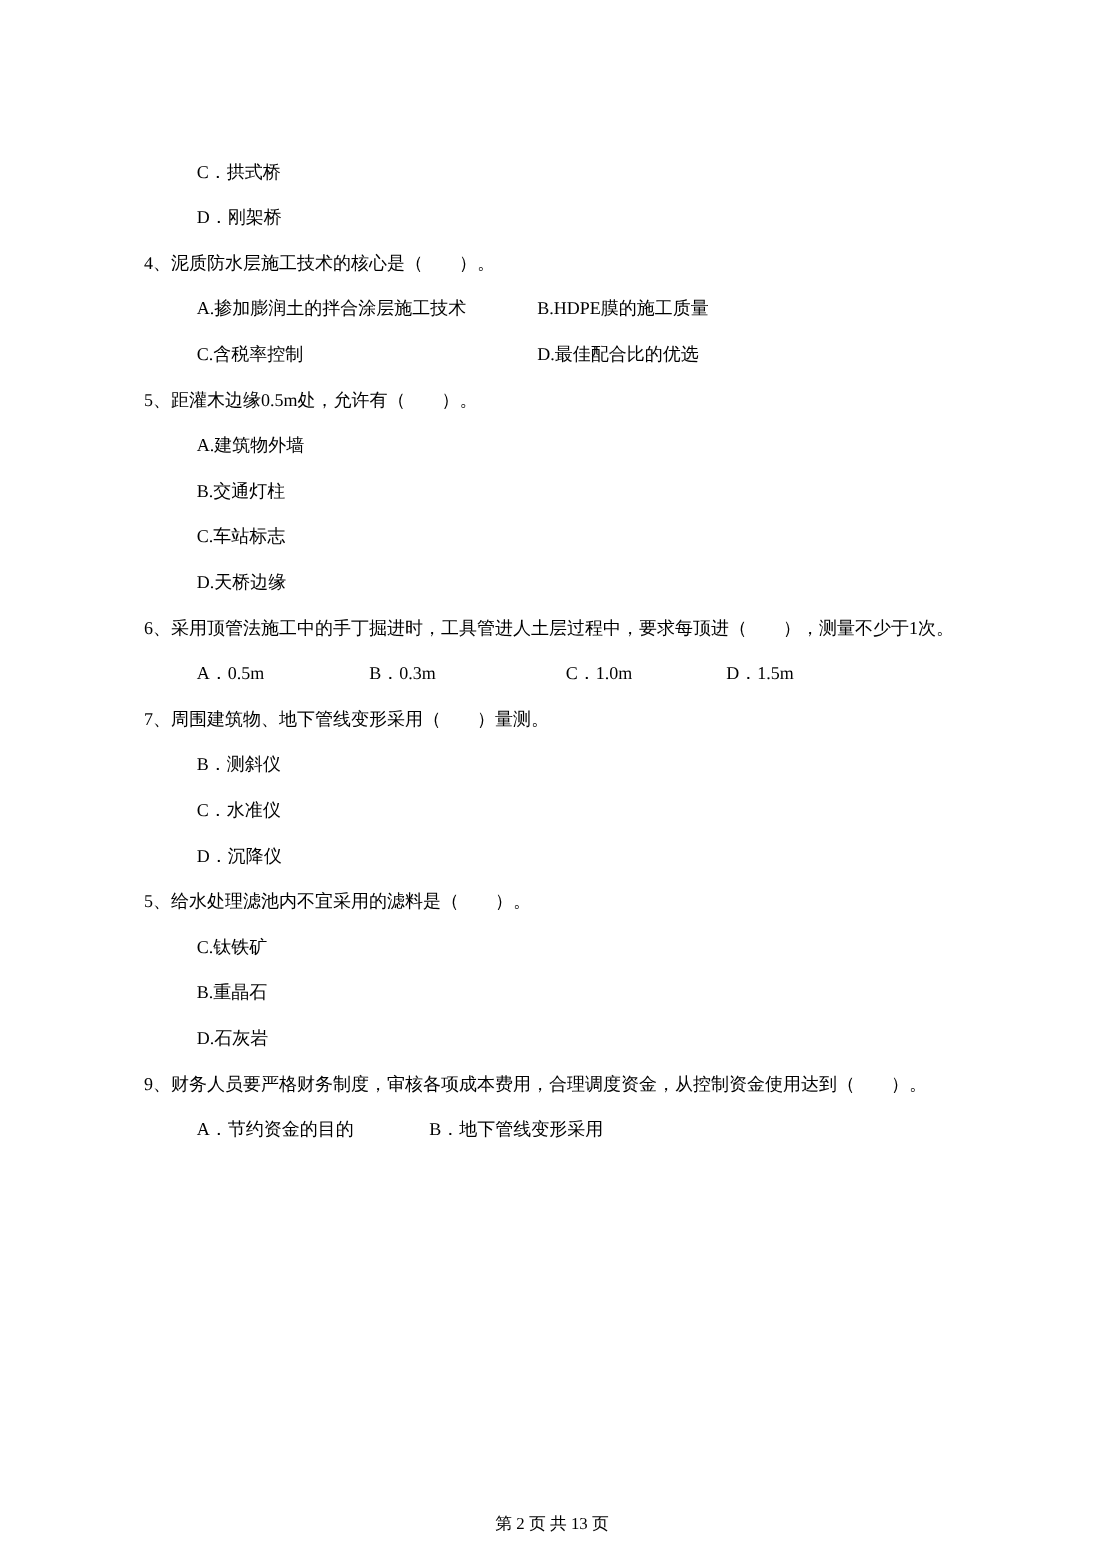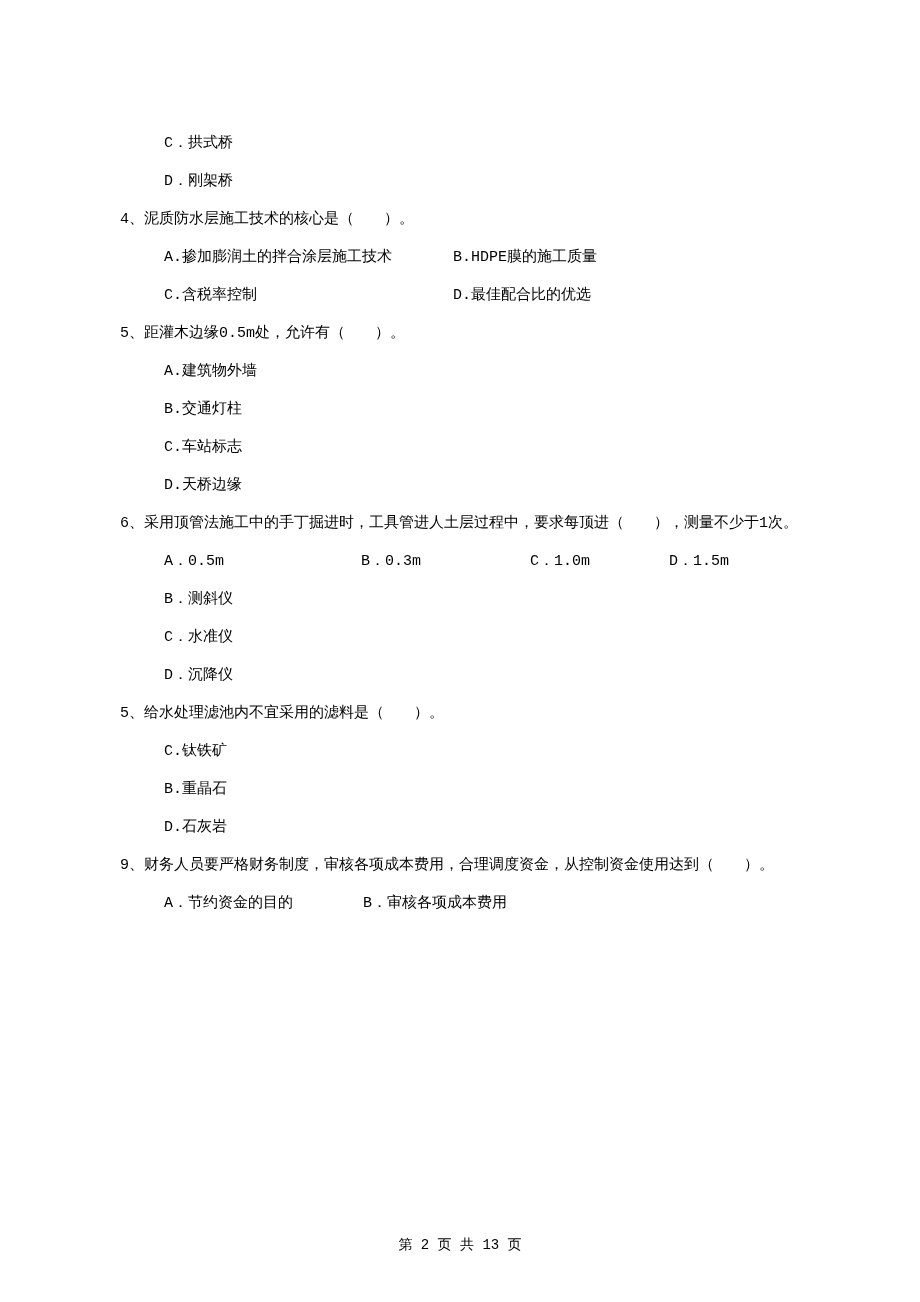--- a/index.html
+++ b/index.html
@@ -10,38 +10,37 @@
     font-size: 15px;
     color: #000000;
     line-height: 1.6;
   }
   .page {
     width: 920px;
     min-height: 1302px;
     box-sizing: border-box;
     padding: 118px 120px 38px 120px;
     position: relative;
-    font-family: Liberation Mono, monospace;
   }
   .option-indent {
     padding-left: 44px;
     margin-top: 14px;
     margin-bottom: 14px;
   }
   .question {
     margin-bottom: 14px;
   }
   .option-row {
     padding-left: 44px;
     margin-top: 14px;
     margin-bottom: 14px;
   }
   .footer {
     position: absolute;
-    bottom: 46px;
+    bottom: 20px;
     left: 0;
     width: 100%;
     text-align: center;
     font-size: 14px;
   }
 </style>
 </head>
 <body>
 
 <div class="page">
@@ -61,34 +60,35 @@
 
   <div class="question">5、距灌木边缘0.5m处，允许有（　　）。</div>
   <div class="option-indent">A.建筑物外墙</div>
   <div class="option-indent">B.交通灯柱</div>
   <div class="option-indent">C.车站标志</div>
   <div class="option-indent">D.天桥边缘</div>
 
   <div class="question">6、采用顶管法施工中的手丁掘进时，工具管进人土层过程中，要求每顶进（　　），测量不少于1次。</div>
   <div class="option-row">
     <span style="display:inline-block;width:140px;">A．0.5m</span>
-    <span style="display:inline-block;width:160px;margin-left:48px;">B．0.3m</span>
+    <span style="display:inline-block;width:160px;">B．0.3m</span>
     <span style="display:inline-block;width:130px;">C．1.0m</span>
     <span>D．1.5m</span>
   </div>
 
+  <div class="question">7、周围建筑物、地下管线变形采用（　　）量测。</div>
   <div class="option-indent">B．测斜仪</div>
   <div class="option-indent">C．水准仪</div>
   <div class="option-indent">D．沉降仪</div>
 
   <div class="question">5、给水处理滤池内不宜采用的滤料是（　　）。</div>
   <div class="option-indent">C.钛铁矿</div>
   <div class="option-indent">B.重晶石</div>
   <div class="option-indent">D.石灰岩</div>
 
   <div class="question">9、财务人员要严格财务制度，审核各项成本费用，合理调度资金，从控制资金使用达到（　　）。</div>
   <div class="option-row">
     <span style="display:inline-block;width:190px;">A．节约资金的目的</span>
-    <span>B．审核各项成本费用</span>
+    <span>B．地下管线变形采用</span>
   </div>
 
   <div class="footer">第 2 页 共 13 页</div>
 </div>
 
 </body></html>

